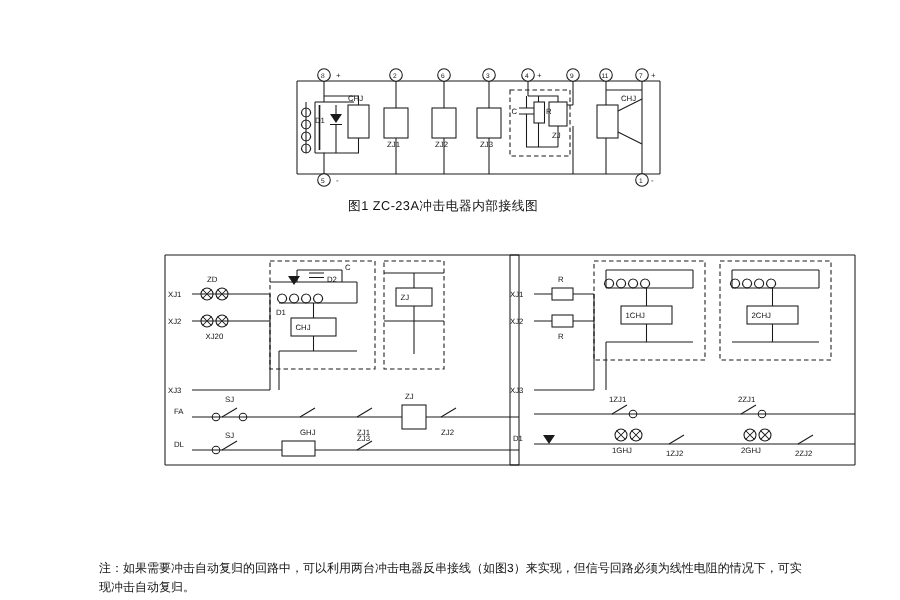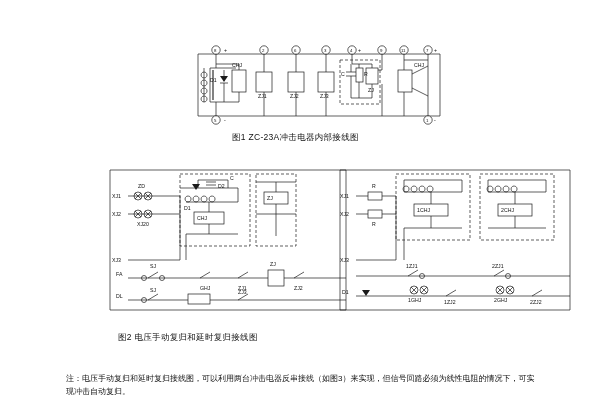--- a/index.html
+++ b/index.html
@@ -220,21 +220,20 @@
     <path class="ln" d="M40 142 H258"></path>
     <text class="lbl" x="28" y="140">DL</text>
     <circle class="ln" cx="56" cy="142" r="2.5"></circle>
     <path class="ln" d="M60 142 L70 136"></path>
     <text class="lbl" x="62" y="134">SJ</text>
     <path class="ln" d="M150 142 L160 136"></path>
     <text class="lbl" x="150" y="136">ZJ3</text>
     <rect class="boxf" x="100" y="136" width="22" height="10"></rect>
   </svg>
 
-  <div class="cap" style="left:118px;top:312px;">图2   电压手动复归和延时复归接线图</div>
 
   <svg width="270" height="160" viewBox="0 0 270 160" style="position:absolute;left:318px;top:138px;">
     <path class="ln" d="M22 12 V152"></path>
     <path class="ln" d="M22 12 H252"></path>
     <path class="ln" d="M22 152 H252"></path>
     <path class="ln" d="M252 12 V152"></path>
 
     <rect class="dash" x="78" y="16" width="74" height="66"></rect>
     <rect class="dash" x="162" y="16" width="74" height="66"></rect>
 
@@ -298,15 +297,15 @@
       <path class="ln" d="M179 129 L185 135 M185 129 L179 135 M189 129 L195 135 M195 129 L189 135"></path>
     </g>
     <text class="lbl" x="176" y="144">2GHJ</text>
     <path class="ln" d="M128 138 L138 132"></path>
     <text class="lbl" x="126" y="146">1ZJ2</text>
     <path class="ln" d="M214 138 L224 132"></path>
     <text class="lbl" x="212" y="146">2ZJ2</text>
   </svg>
 
 
-  <div class="note">注：电压手动复归和延时复归接线图，可以利用两台冲击电器反串接线（如图3）来实现，但信号回路必须为线性电阻的情况下，可实现冲击自动复归。</div>
+  <div class="note">注：如果需要冲击自动复归的回路中，可以利用两台冲击电器反串接线（如图3）来实现，但信号回路必须为线性电阻的情况下，可实现冲击自动复归。</div>
 
 </div>
 
 </body></html>

